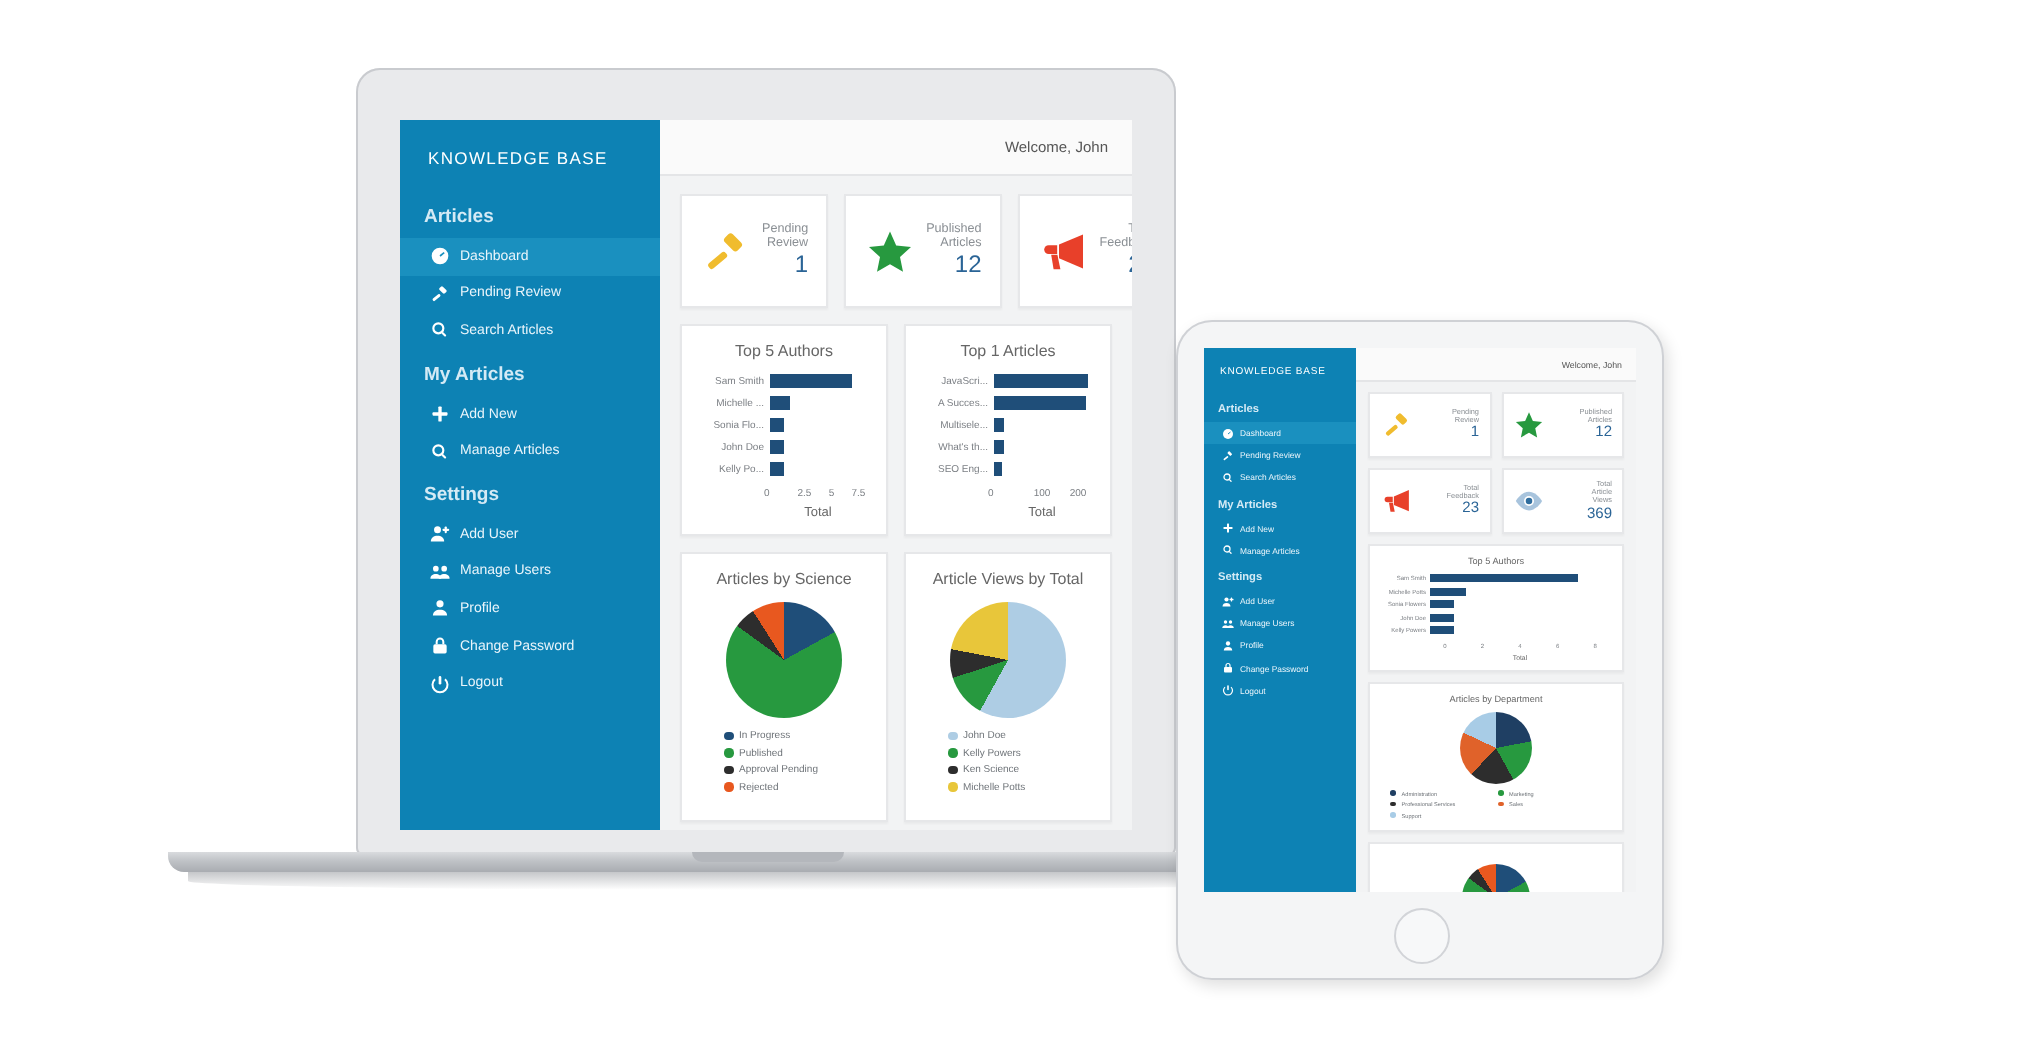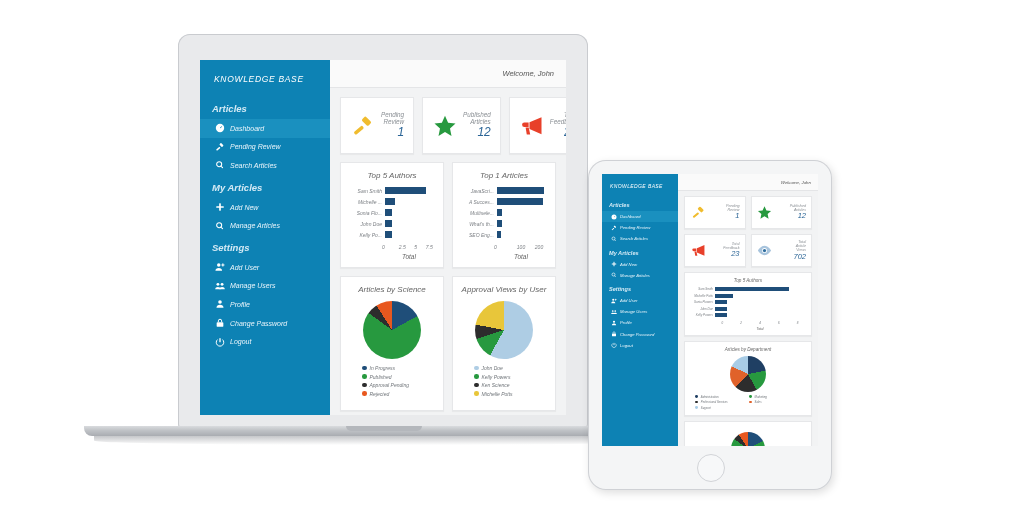--- a/index.html
+++ b/index.html
@@ -49,21 +49,21 @@
     position:absolute;left:14px;top:14px;width:216px;height:272px;
     background:#f2f3f4;overflow:hidden;
   }
   .tablet-home{
     position:absolute;left:50%;top:294px;margin-left:-13px;
     width:26px;height:26px;border-radius:50%;
     border:1.5px solid #d2d4d8;background:#f7f8f9;
   }
 
   
-  .app{position:absolute;inset:0;display:flex;background:#f2f3f4;font-style:italic;}
+  .app{position:absolute;inset:0;display:flex;background:#f2f3f4;}
   .sidebar{background:#0d82b4;color:#fff;flex:0 0 auto;}
   .brand{
     color:#fff;letter-spacing:.08em;font-weight:400;
     white-space:nowrap;overflow:hidden;
   }
   .nav-head{color:#d4eaf5;font-weight:700;}
   .nav-item{display:flex;align-items:center;color:#eaf5fb;white-space:nowrap;}
   .nav-item.active{background:#1a90bf;}
   .nav-ico{display:inline-flex;align-items:center;justify-content:center;flex:0 0 auto;}
   .nav-ico svg{display:block;}
@@ -391,21 +391,21 @@
                         <span class="dot" style="width:4.5px;height:4.5px;background:#2d2d2d;margin-right:3px;"></span>
                         <span>Approval Pending</span>
                       </span>
                       <span class="lg" style="font-size:5px;width:100%;margin-bottom:2.5px;">
                         <span class="dot" style="width:4.5px;height:4.5px;background:#e8581f;margin-right:3px;"></span>
                         <span>Rejected</span>
                       </span>
                     </div>
                   </div>
                   <div class="card chart-card" style="height:118px;overflow:hidden;">
-                    <div class="chart-title">Approval Views by User</div>
+                    <div class="chart-title">Article Views by Total</div>
                     <div style="display:flex;justify-content:center;margin:6px 0;">
                       <span class="pie" style="width:58px;height:58px;background:conic-gradient(#aecde4 0.00deg 208.80deg,#27993f 208.80deg 252.00deg,#2d2d2d 252.00deg 280.80deg,#e8c63a 280.80deg 360.00deg);"></span>
                     </div>
                     <div class="legend" style="padding-left:14px;">
                       <span class="lg" style="font-size:5px;width:100%;margin-bottom:2.5px;">
                         <span class="dot" style="width:4.5px;height:4.5px;background:#aecde4;margin-right:3px;"></span>
                         <span>John Doe</span>
                       </span>
                       <span class="lg" style="font-size:5px;width:100%;margin-bottom:2.5px;">
                         <span class="dot" style="width:4.5px;height:4.5px;background:#27993f;margin-right:3px;"></span>
@@ -594,21 +594,21 @@
                       <svg width="15" height="15" viewBox="0 0 24 24" fill="#a8c4dd">
                         <path d="M12 4.5C5.8 4.5 1.5 12 1.5 12S5.8 19.5 12 19.5 22.5 12 22.5 12 18.2 4.5 12 4.5z"></path>
                         <circle cx="12" cy="12" r="4" fill="#ffffff"></circle>
                         <circle cx="12" cy="12" r="2.6" fill="#2f6d9e"></circle>
                       </svg>
                     </span>
                     <span class="stat-txt">
                       <div>Total</div>
                       <div>Article</div>
                       <div>Views</div>
-                      <div class="stat-num">702</div>
+                      <div class="stat-num">369</div>
                     </span>
                   </div>
                 </div>
               <div id="tab-charts">
                   <div class="card chart-card">
                     <div class="chart-title">Top 5 Authors</div>
                     <div class="bars">
                       <div class="bar-row" style="height:4px;margin-bottom:2.5px;">
                         <span class="bar-lbl" style="width:24px;font-size:3px;padding-right:2px;">Sam Smith</span>
                         <span class="bar-track" style="height:4px;">

